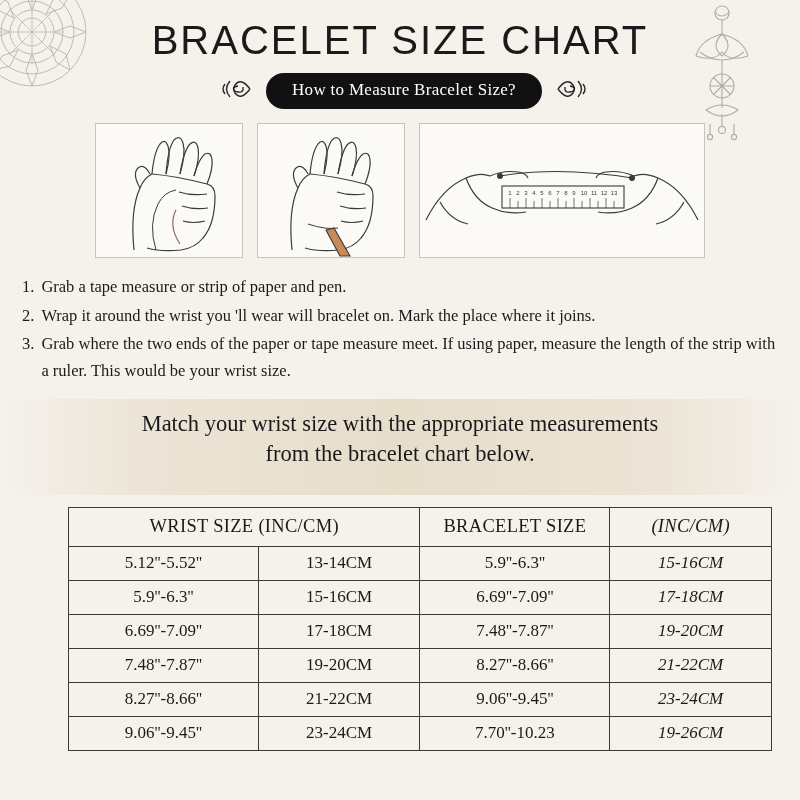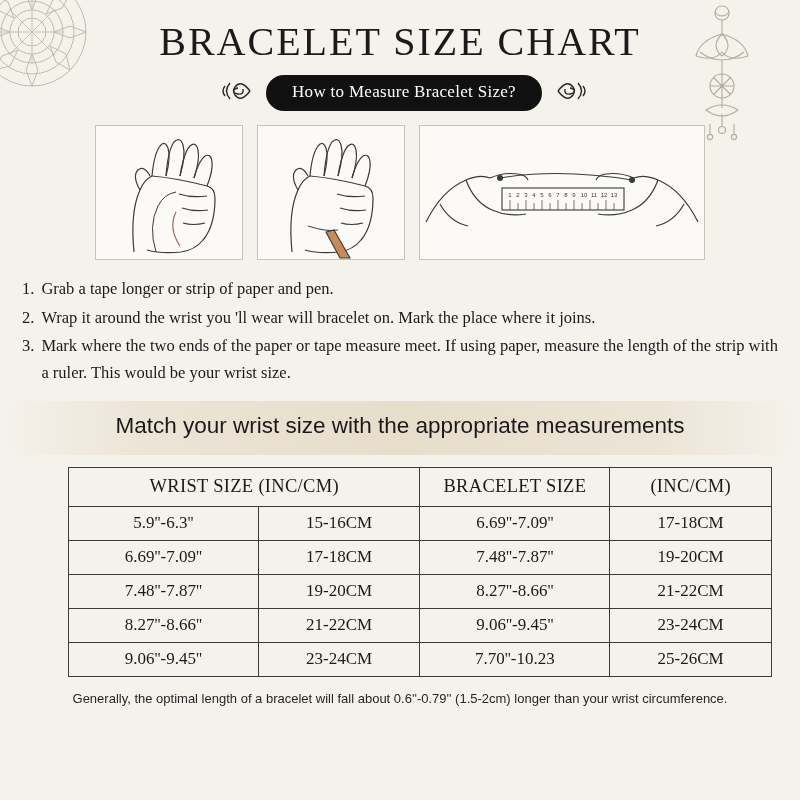--- a/index.html
+++ b/index.html
@@ -32,21 +32,21 @@
   .ornament-right { right: 18px; top: 0px; }
 
   
   .title {
     text-align: center;
     font-size: 40px;
     letter-spacing: 2px;
     font-weight: normal;
     margin: 0;
     padding-top: 18px;
-    font-family: Liberation Serif, serif;
+    font-family: Liberation Sans, sans-serif;
   }
 
   
   .banner-row {
     display: flex;
     align-items: center;
     justify-content: center;
     margin-top: 10px;
     gap: 12px;
     padding-left: 8px;
@@ -94,25 +94,25 @@
     gap: 7px;
     margin-bottom: 2px;
   }
   .step-num { flex: 0 0 auto; }
   .step-text { flex: 1 1 auto; }
 
   
   .band {
     margin-top: 14px;
     background: linear-gradient(to right, #f5f2ec 0%, #ece4d6 18%, #e7ddcb 50%, #ece4d6 82%, #f5f2ec 100%);
-    padding: 10px 20px 14px 20px;
+    padding: 10px 20px 27px 20px;
     text-align: center;
     font-size: 22.5px;
     line-height: 1.32;
-    font-family: Liberation Sans, sans-serif;
+    font-family: Liberation Serif, serif;
     border-radius: 23px;
   }
 
   
   .table-wrap {
     margin: 12px 28px 0 28px;
     padding-left: 40px;
   }
   table.size-table {
     width: 100%;
@@ -127,21 +127,21 @@
     font-weight: normal;
   }
   table.size-table thead th {
     font-size: 18.5px;
     padding: 8px 2px 9px 2px;
     letter-spacing: 0.3px;
   }
   .col-a { width: 27%; }
   .col-b { width: 23%; }
   .col-c { width: 27%; font-family: Liberation Serif, serif; }
-  .col-d { width: 23%; }
+  .col-d { width: 23%; font-style: italic; }
 
   
   .footnote {
     margin: 14px 10px 0 10px;
     text-align: center;
     font-size: 13px;
     font-family: "Liberation Sans", sans-serif;
     color: #262626;
   }
 </style>
@@ -306,46 +306,53 @@
           <circle cx="212" cy="54" r="3"></circle>
         </g>
       </svg>
     </div>
 
   </div>
 
   <div class="steps">
     <div class="step">
       <span class="step-num">1.</span>
-      <span class="step-text">Grab a tape longer or strip of paper and pen.</span>
+      <span class="step-text">Grab a tape measure or strip of paper and pen.</span>
     </div>
     <div class="step">
       <span class="step-num">2.</span>
       <span class="step-text">Wrap it around the wrist you 'll wear will bracelet on. Mark the place where it joins.</span>
     </div>
     <div class="step">
       <span class="step-num">3.</span>
-      <span class="step-text">Mark where the two ends of the paper or tape measure meet. If using paper, measure the length of the strip with a ruler. This would be your wrist size.</span>
+      <span class="step-text">Grab where the two ends of the paper or tape measure meet. If using paper, measure the length of the strip with a ruler. This would be your wrist size.</span>
     </div>
   </div>
 
   <div class="band">
     <div>Match your wrist size with the appropriate measurements</div>
+    <div>from the bracelet chart below.</div>
   </div>
 
   <div class="table-wrap">
     <table class="size-table">
       <thead>
         <tr>
           <th class="col-a" colspan="2">WRIST SIZE (INC/CM)</th>
           <th class="col-c">BRACELET SIZE</th>
           <th class="col-d">(INC/CM)</th>
         </tr>
       </thead>
       <tbody>
+        <tr>
+          <td class="col-a">5.12''-5.52''</td>
+          <td class="col-b">13-14CM</td>
+          <td class="col-c">5.9''-6.3''</td>
+          <td class="col-d">15-16CM</td>
+        </tr>
         <tr>
           <td class="col-a">5.9''-6.3''</td>
           <td class="col-b">15-16CM</td>
           <td class="col-c">6.69''-7.09''</td>
           <td class="col-d">17-18CM</td>
         </tr>
         <tr>
           <td class="col-a">6.69''-7.09''</td>
           <td class="col-b">17-18CM</td>
           <td class="col-c">7.48''-7.87''</td>
@@ -360,21 +367,20 @@
         <tr>
           <td class="col-a">8.27''-8.66''</td>
           <td class="col-b">21-22CM</td>
           <td class="col-c">9.06''-9.45''</td>
           <td class="col-d">23-24CM</td>
         </tr>
         <tr>
           <td class="col-a">9.06''-9.45''</td>
           <td class="col-b">23-24CM</td>
           <td class="col-c">7.70''-10.23</td>
-          <td class="col-d">25-26CM</td>
+          <td class="col-d">19-26CM</td>
         </tr>
       </tbody>
     </table>
   </div>
 
-  <div class="footnote">Generally, the optimal length of a bracelet will fall about 0.6''-0.79'' (1.5-2cm) longer than your wrist circumference.</div>
 
 </div>
 
 </body></html>

